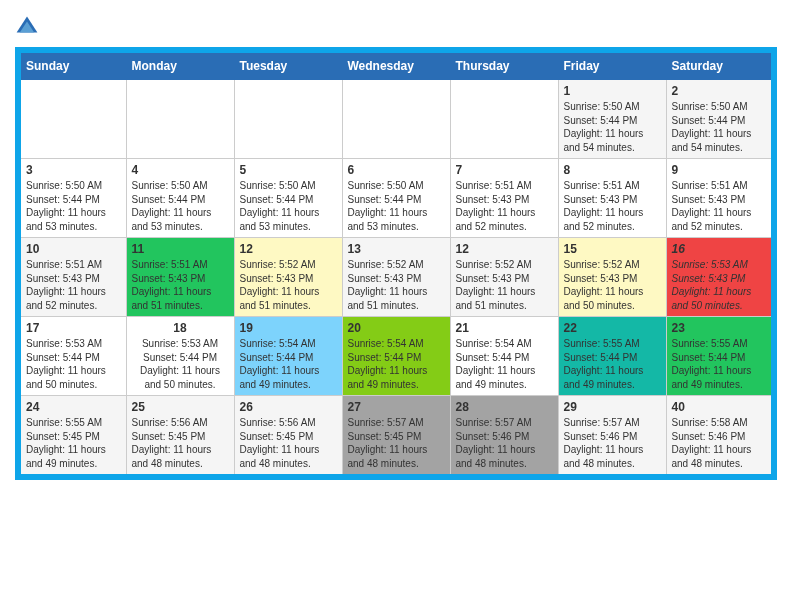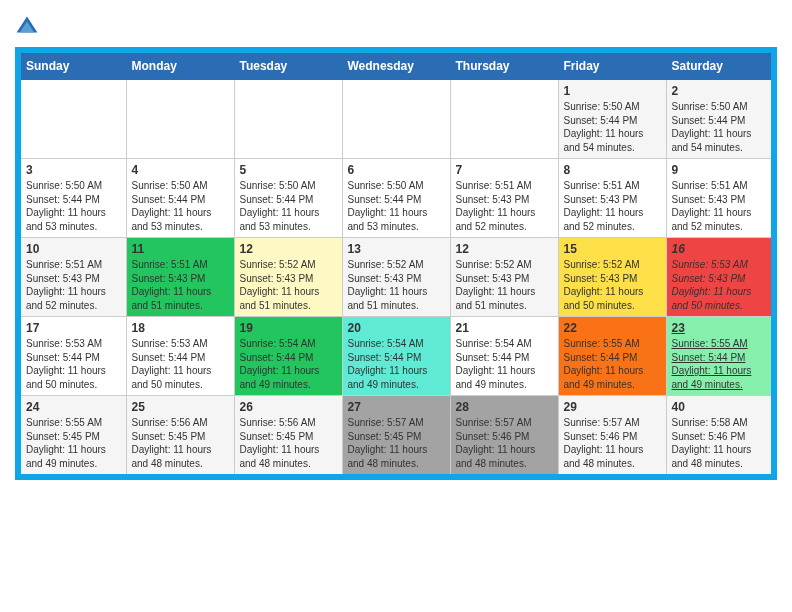--- a/index.html
+++ b/index.html
@@ -240,21 +240,21 @@
 Daylight: 11 hours
 and 51 minutes.</div>
           </td>
           <td style="background: rgb(245, 245, 245);">
             <span class="day-num">12</span>
             <div class="day-info" style="white-space: pre-line;">Sunrise: 5:52 AM
 Sunset: 5:43 PM
 Daylight: 11 hours
 and 51 minutes.</div>
           </td>
-          <td style="background: #fde047;">
+          <td style="background: #fef9c3;">
             <span class="day-num">15</span>
             <div class="day-info" style="white-space: pre-line;">Sunrise: 5:52 AM
 Sunset: 5:43 PM
 Daylight: 11 hours
 and 50 minutes.</div>
           </td>
           <td style="background: #ef4444; font-style: italic;">
             <span class="day-num">16</span>
             <div class="day-info" style="white-space: pre-line;">Sunrise: 5:53 AM
 Sunset: 5:43 PM
@@ -263,56 +263,56 @@
           </td>
         </tr>
         <tr>
           <td style="background: rgb(255, 255, 255);">
             <span class="day-num">17</span>
             <div class="day-info" style="white-space: pre-line;">Sunrise: 5:53 AM
 Sunset: 5:44 PM
 Daylight: 11 hours
 and 50 minutes.</div>
           </td>
-          <td style="background: rgb(255, 255, 255);">
+          <td style="background: rgb(255, 255, 255); text-align: center;">
             <span class="day-num">18</span>
             <div class="day-info" style="white-space: pre-line;">Sunrise: 5:53 AM
 Sunset: 5:44 PM
 Daylight: 11 hours
 and 50 minutes.</div>
           </td>
-          <td style="background: #22c55e;">
+          <td style="background: #7dd3fc;">
             <span class="day-num">19</span>
             <div class="day-info" style="white-space: pre-line;">Sunrise: 5:54 AM
 Sunset: 5:44 PM
 Daylight: 11 hours
 and 49 minutes.</div>
           </td>
-          <td style="background: #5eead4;">
+          <td style="background: #84cc16;">
             <span class="day-num">20</span>
             <div class="day-info" style="white-space: pre-line;">Sunrise: 5:54 AM
 Sunset: 5:44 PM
 Daylight: 11 hours
 and 49 minutes.</div>
           </td>
           <td style="background: rgb(255, 255, 255);">
             <span class="day-num">21</span>
             <div class="day-info" style="white-space: pre-line;">Sunrise: 5:54 AM
 Sunset: 5:44 PM
 Daylight: 11 hours
 and 49 minutes.</div>
           </td>
-          <td style="background: #f97316;">
+          <td style="background: #14b8a6;">
             <span class="day-num">22</span>
             <div class="day-info" style="white-space: pre-line;">Sunrise: 5:55 AM
 Sunset: 5:44 PM
 Daylight: 11 hours
 and 49 minutes.</div>
           </td>
-          <td style="background: #86efac; text-decoration: underline;">
+          <td style="background: #22c55e;">
             <span class="day-num">23</span>
             <div class="day-info" style="white-space: pre-line;">Sunrise: 5:55 AM
 Sunset: 5:44 PM
 Daylight: 11 hours
 and 49 minutes.</div>
           </td>
         </tr>
         <tr>
           <td style="background: rgb(245, 245, 245);">
             <span class="day-num">24</span>

